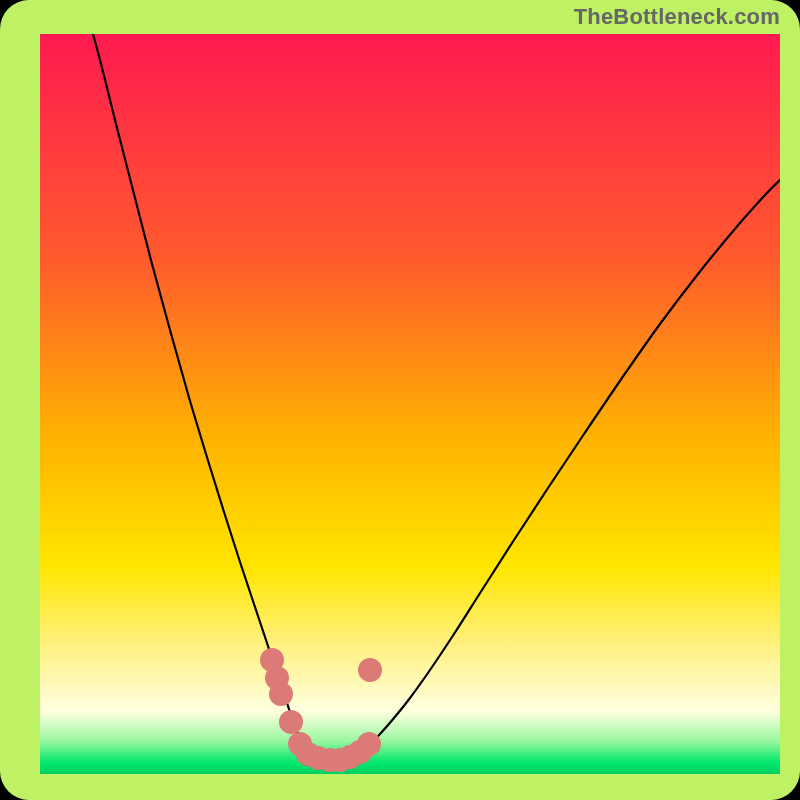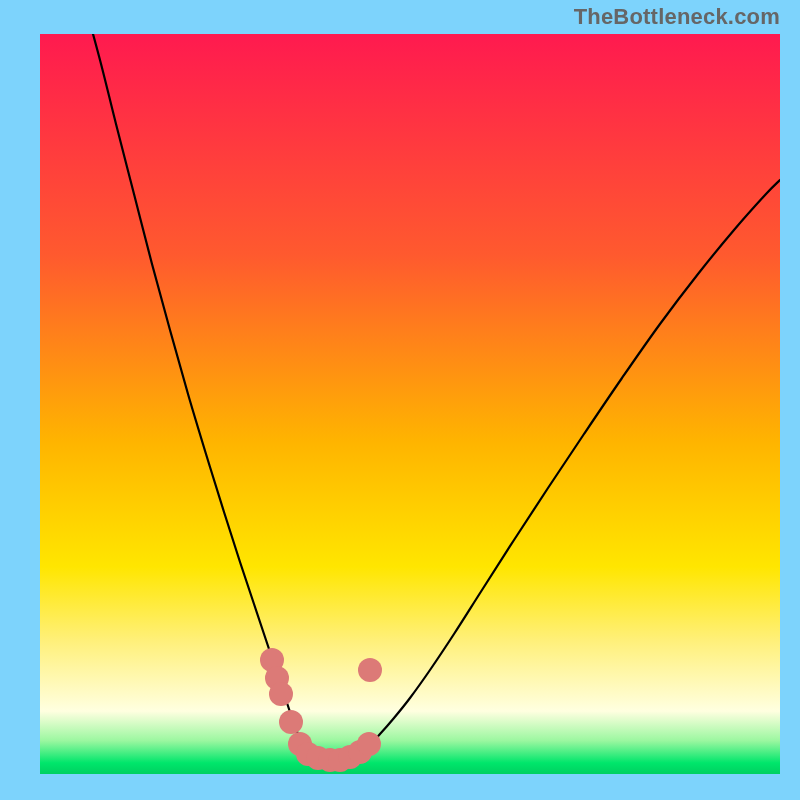--- a/index.html
+++ b/index.html
@@ -9,21 +9,22 @@
     height: 800px;
     background: #000;
     overflow: hidden;
   }
   .frame {
     position: absolute;
     left: 0;
     top: 0;
     width: 800px;
     height: 800px;
-    background: #7dd3fc;
+    background: #bef264;
+    border-radius: 29px;
   }
   .plot {
     position: absolute;
     left: 40px;
     top: 34px;
     width: 740px;
     height: 740px;
     overflow: hidden;
   }
   .watermark {

